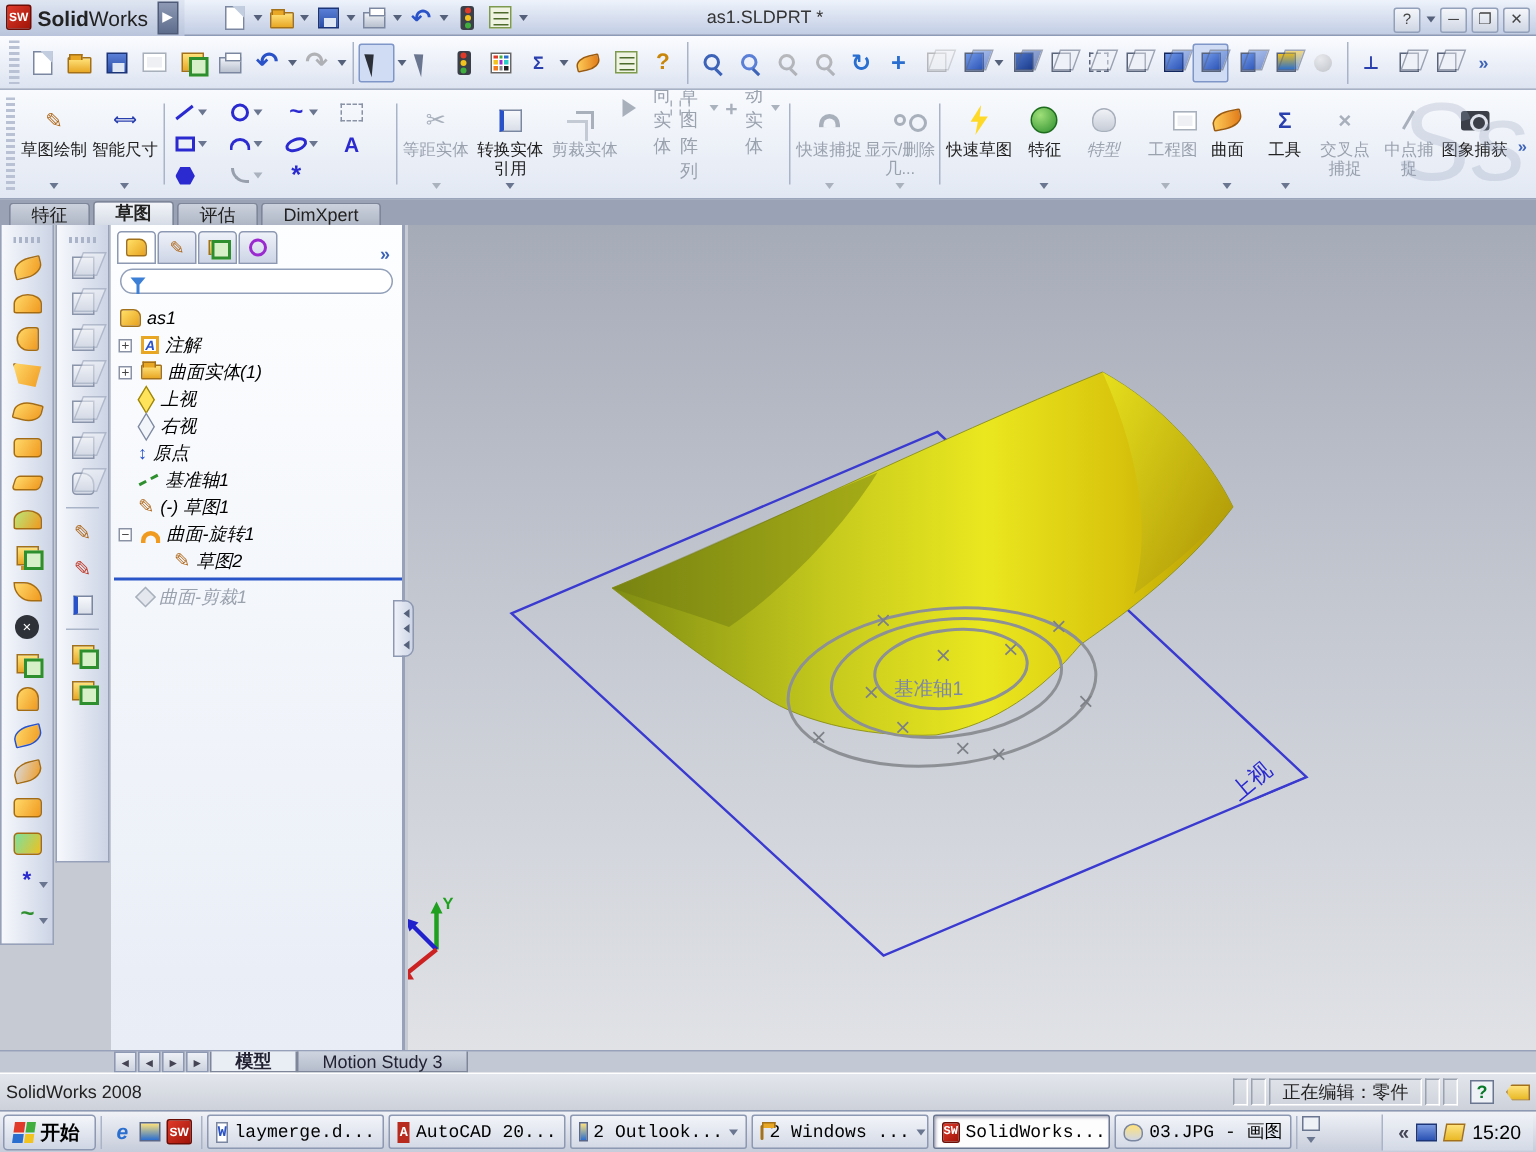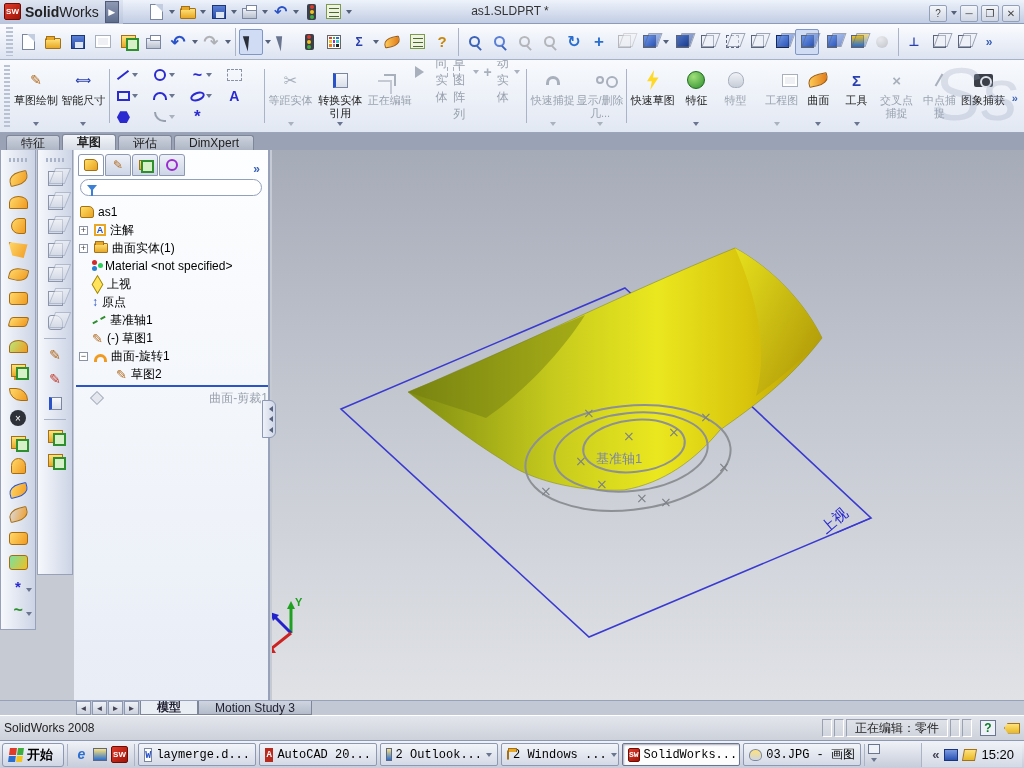--- a/index.html
+++ b/index.html
@@ -154,25 +154,25 @@
   .mgr-tabs { display:flex; align-items:flex-end; gap:1px; padding:3px 4px 0 4px; height:26px; }
   .mtab { width:26px; height:22px; background:linear-gradient(#eef1f8,#cdd5e6); border:1px solid #8d98b2;
     border-radius:3px 3px 0 0; display:flex; align-items:center; justify-content:center; }
   .mtab.active { background:#fff; }
   .mgr-more { margin-left:auto; color:#3c63b8; font-weight:bold; padding-right:4px; }
   .filterbox { margin:3px 6px; height:17px; background:#fff; border:1px solid #93a0ba; border-radius:9px;
     display:flex; align-items:center; padding:0 6px; gap:4px; }
   .funnel { width:0; height:0; border-left:5px solid transparent; border-right:5px solid transparent; border-top:6px solid #3c7fd6; position:relative; }
   .funnel::after { content:""; position:absolute; left:-1px; top:-1px; width:2px; height:6px; background:#3c7fd6; }
   .filter-input { border:none; outline:none; flex:1; font-size:11px; background:transparent; }
-  .tree { padding:4px 0 0 2px; position:relative; }
+  .tree { padding:4px 0 0 2px; position:relative;font-style:italic; }
   .trow { display:flex; align-items:center; height:18px; gap:4px; padding-left:4px; color:#000; white-space:nowrap; }
   .trow.lvl1 { padding-left:16px; }
   .trow.lvl2 { padding-left:40px; }
-  .trow.off { color:#9aa2ae;justify-content:space-between; }
+  .trow.off { color:#9aa2ae; }
   .expbox { width:9px; height:9px; border:1px solid #8a93a6; background:#fff; font-size:9px; line-height:7px;
     text-align:center; color:#444; flex:0 0 auto; margin-left:-13px; margin-right:2px; }
   .part-ic { width:14px; height:12px; background:linear-gradient(135deg,#ffe066,#e8a220); border:1px solid #a3711a; border-radius:2px 5px 2px 2px; }
   .ann-ic { width:12px; height:12px; border:2px solid #e8a826; background:#fff; color:#2a52c8; font-size:9px; font-weight:bold; text-align:center; line-height:9px; }
   .mat-ic { width:5px; height:5px; border-radius:50%; background:#d02a2a; box-shadow:0 6px 0 #2a7fd0, 6px 3px 0 #2ad05a; margin-bottom:7px; margin-right:4px; }
   .plane-ic { width:11px; height:11px; border:1px solid #7e88a0; transform:rotate(45deg) skew(14deg,14deg); background:#f2f5fa; flex:0 0 auto; }
   .plane-ic.sel { background:#ffe35a; border-color:#9c8512; }
   .origin-ic { color:#2a52c8; font-size:12px; font-weight:bold; }
   .axis-ic { width:14px; height:10px; position:relative; }
   .axis-ic::after { content:""; position:absolute; left:0; top:4px; width:14px; border-top:2px dashed #2e8f2e; transform:rotate(-28deg); }
@@ -496,21 +496,21 @@
     <span class="ric">
         <span class="convert-ic"></span>
       </span>
     <span style="width:52px;">转换实体引用</span>
       <span class="caret"></span>
   </div>
   <div class="vbtn off">
     <span class="ric">
         <span class="offset-ic"></span>
       </span>
-    <span>正在编辑</span>
+    <span>剪裁实体</span>
   </div>
   <div class="listcol">
     <div class="lrow">
         <span class="mirror-ic"></span>
         <span>镜向实体</span>
       </div>
     <div class="lrow">
         <span class="grid-ic"></span>
         <span>线性草图阵列</span>
         <span class="sgcaret"></span>
@@ -543,21 +543,21 @@
       </span>
     <span>快速草图</span>
   </div>
   <div class="vbtn" style="width:44px;">
     <span class="ric">
         <span class="feat-ic"></span>
       </span>
     <span>特征</span>
       <span class="caret"></span>
   </div>
-  <div class="vbtn off" style="width:42px;">
+  <div class="vbtn off" style="width:42px;font-style:italic;">
     <span class="ric">
         <span class="blob-ic"></span>
       </span>
     <span>特型</span>
   </div>
   <div class="vbtn off" style="width:48px;align-items:flex-end;">
     <span class="ric">
         <span class="draw-ic"></span>
       </span>
     <span>工程图</span>
@@ -737,26 +737,26 @@
         <span class="expbox">+</span>
         <span class="ann-ic">A</span>
         <span>注解</span>
       </div>
     <div class="trow lvl1">
         <span class="expbox">+</span>
         <span class="folder-ic" style="margin-top:0;width:14px;height:10px;"></span>
         <span>曲面实体(1)</span>
       </div>
     <div class="trow lvl1">
-        <span class="mat-ic"></span>
-        <span>Material &lt;not specified&gt;</span>
-      </div>
-    <div class="trow lvl1">
         <span class="plane-ic sel"></span>
         <span>上视</span>
+      </div>
+    <div class="trow lvl1">
+        <span class="plane-ic"></span>
+        <span>右视</span>
       </div>
     <div class="trow lvl1">
         <span class="origin-ic">↕</span>
         <span>原点</span>
       </div>
     <div class="trow lvl1">
         <span class="axis-ic"></span>
         <span>基准轴1</span>
       </div>
     <div class="trow lvl1">

